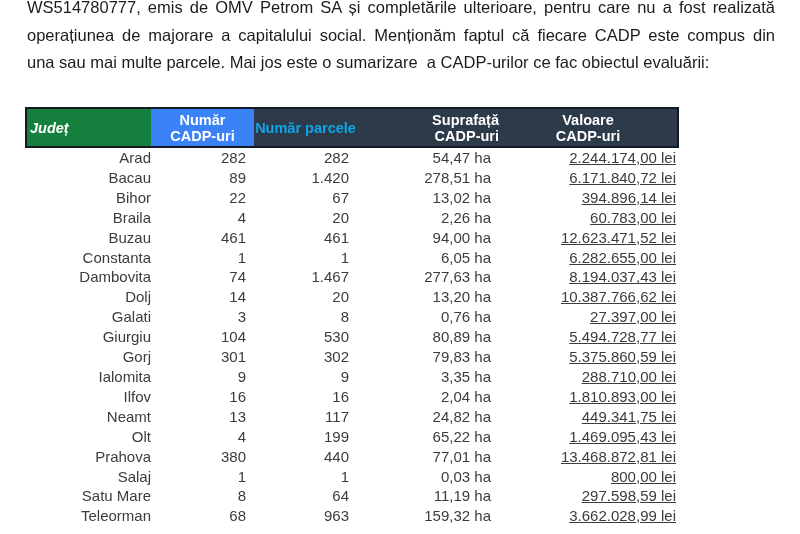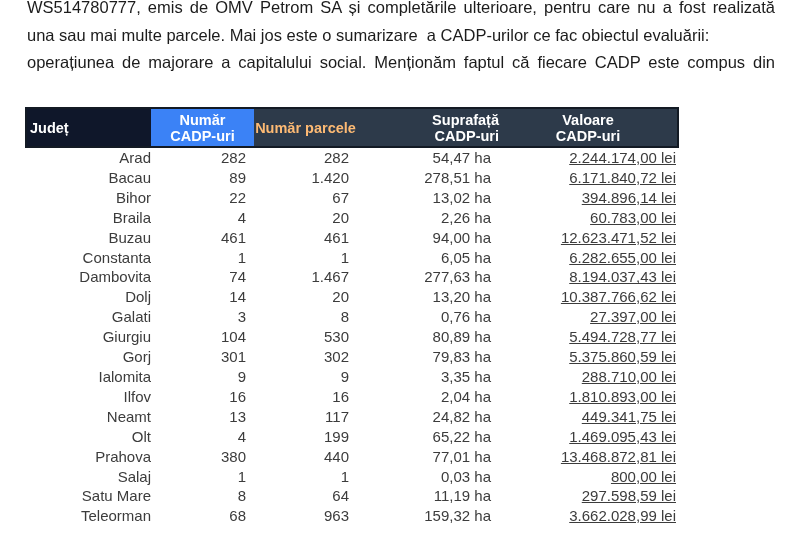--- a/index.html
+++ b/index.html
@@ -69,38 +69,38 @@
   .cadp-table tbody td.num  { text-align: right; padding-right: 8px; }
   .cadp-table tbody td.num.last { padding-right: 2px; text-decoration: underline; }
 </style>
 </head>
 <body>
 
 <div>
 
   <div class="paragraph">
     <div class="para-line justified">WS514780777, emis de OMV Petrom SA și completările ulterioare, pentru care nu a fost realizată</div>
+    <div class="para-line justified">operațiunea de majorare a capitalului social. Menționăm faptul că fiecare CADP este compus din</div>
     <div class="para-line">una sau mai multe parcele. Mai jos este o sumarizare  a CADP-urilor ce fac obiectul evaluării:</div>
-    <div class="para-line justified">operațiunea de majorare a capitalului social. Menționăm faptul că fiecare CADP este compus din</div>
   </div>
 
   <table class="cadp-table">
     <colgroup>
       <col style="width:125px">
       <col style="width:103px">
       <col style="width:103px">
       <col style="width:142px">
       <col style="width:179px">
     </colgroup>
     <thead>
       <tr>
-          <th style="background: #0f172a; color: rgb(255, 255, 255);">Județ</th>
+          <th style="background: #15803d; color: rgb(255, 255, 255); font-style: italic;">Județ</th>
           <th style="background: #3b82f6; color: rgb(255, 255, 255);">Număr
 CADP-uri</th>
-          <th style="background: rgb(45, 58, 74); color: #fdba74;">Număr parcele</th>
+          <th style="background: rgb(45, 58, 74); color: #0ea5e9;">Număr parcele</th>
           <th style="background: rgb(45, 58, 74); color: rgb(255, 255, 255); text-align: right;">Suprafață
 CADP-uri</th>
           <th style="background: rgb(45, 58, 74); color: rgb(255, 255, 255); margin-top: 48px;">Valoare
 CADP-uri</th>
         </tr>
     </thead>
     <tbody>
         <tr>
           <td class="name">Arad</td>
           <td class="num">282</td>

